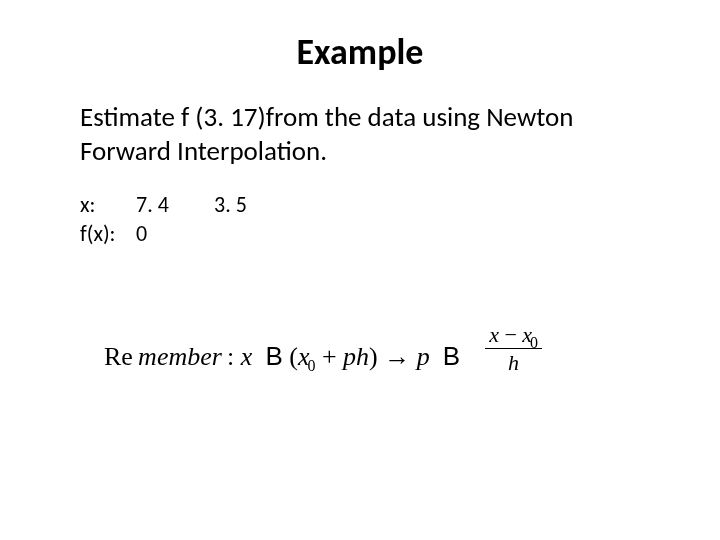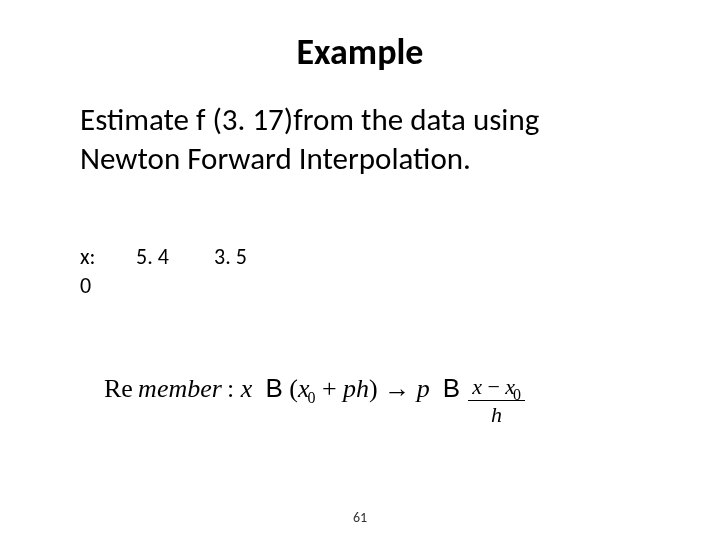--- a/index.html
+++ b/index.html
@@ -19,45 +19,45 @@
     width: 100%;
     height: 100%;
   }
   .title {
     text-align: center;
     font-weight: 700;
     font-size: 36px;
     margin-bottom: 26px;
   }
   .body-text {
-    font-size: 31px;
+    font-size: 27px;
     line-height: 1.25;
-    margin-bottom: 64px;
+    margin-bottom: 22px;
   }
   .data-table {
     font-size: 22px;
     line-height: 1.35;
     margin-bottom: 72px;
   }
   .data-row {
     display: flex;
   }
   .data-row .label {
     width: 56px;
   }
   .data-row .cell {
     width: 78px;
   }
   .formula {
     font-family: "Times New Roman", Times, serif;
     font-size: 26px;
     padding-left: 24px;
     display: flex;
-    align-items: flex-start;
-    gap: 6px;
+    align-items: flex-end;
+    gap: 23px;
   }
   .formula .sub {
     font-size: 16px;
     position: relative;
     top: 6px;
     margin-left: -2px;
   }
   .frac {
     display: inline-flex;
     flex-direction: column;
@@ -90,24 +90,25 @@
 
 <div class="slide">
 
   <div class="title">Example</div>
 
   <div class="body-text">Estimate f (3. 17)from the data using Newton Forward Interpolation.</div>
 
   <div class="data-table">
     <div class="data-row">
       <span class="label">x:</span>
-      <span class="cell">5. 4</span>
+      <span class="cell">7. 4</span>
       <span class="cell">3. 5</span>
     </div>
     <div class="data-row">
+      <span class="label">f(x):</span>
       <span class="cell">0</span>
     </div>
   </div>
 
   <div class="formula">
     <span>
       <span>Re</span> <i><span>member</span></i> <span>:</span>
       <i><span>x</span></i>
       &nbsp;<span style="font-family:Arial,sans-serif">B</span>&nbsp;<span>(</span><i><span>x</span></i><span class="sub">0</span>
       <span>+</span>
@@ -121,14 +122,13 @@
         <i><span>x</span></i>
         <span>−</span>
         <i><span>x</span></i><span class="sub">0</span>
       </span>
       <span class="den">
         <i><span>h</span></i>
       </span>
     </span>
   </div>
 
-  <div class="page-num">61</div>
 </div>
 
 </body></html>

